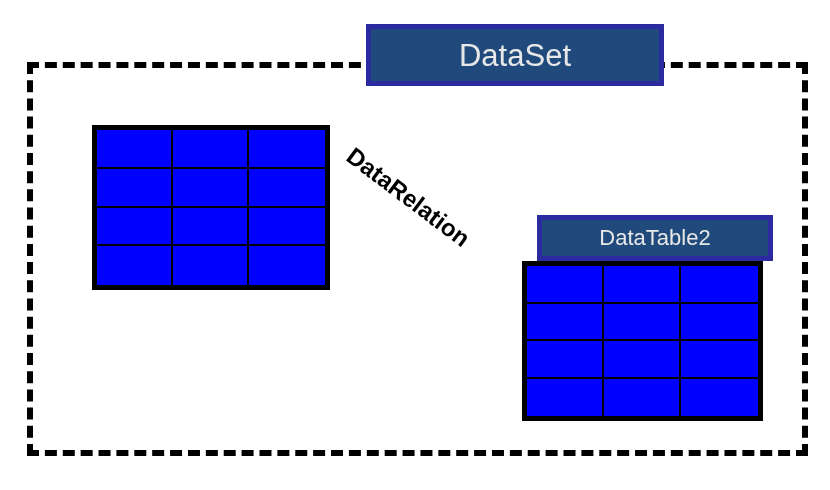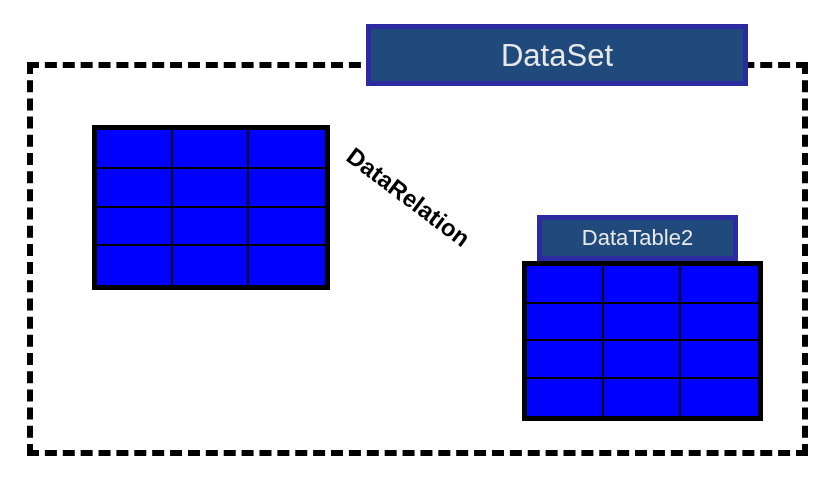--- a/index.html
+++ b/index.html
@@ -45,37 +45,37 @@
     white-space: nowrap;
   }
   .header-plate span {
     display: block;
     line-height: 1;
   }
 
   #dataset-plate {
     left: 366px;
     top: 24px;
-    width: 382px;
+    width: 298px;
     height: 62px;
   }
   #dataset-plate span { font-size: 31px; }
 
   #datatable1-plate {
     left: 103px;
     top: 86px;
     width: 217px;
     height: 46px;
   }
   #datatable1-plate span { font-size: 22px; }
 
   #datatable2-plate {
     left: 537px;
     top: 215px;
-    width: 201px;
+    width: 236px;
     height: 46px;
   }
   #datatable2-plate span { font-size: 22px; }
 
   
   .table-grid {
     position: absolute;
     box-sizing: border-box;
     border: 5px solid #000000;
     background: #0000ff;

